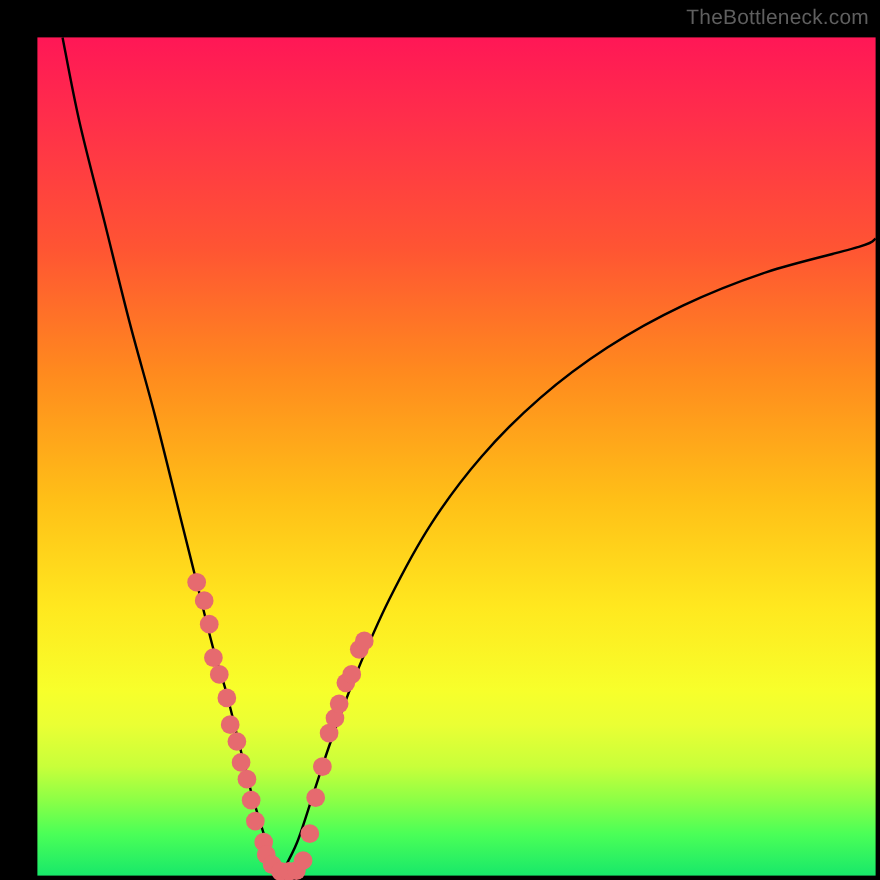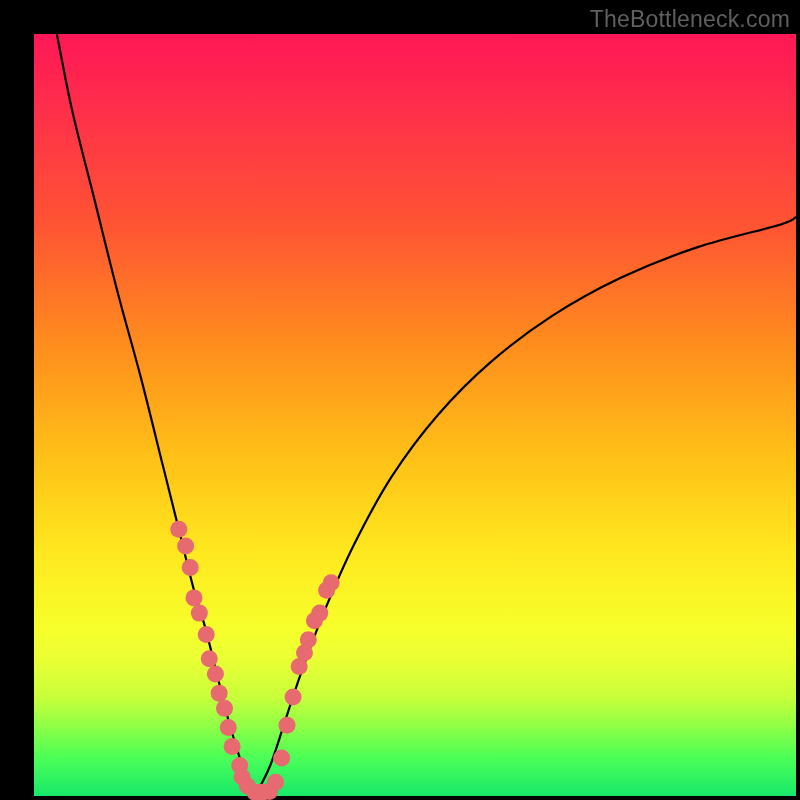--- a/index.html
+++ b/index.html
@@ -37,21 +37,21 @@
       #c8ff3a 87%,
       #8cff46 91%,
       #4bff57 95%,
       #18e86a 100%
     );
   }
   .watermark {
     position: absolute;
     top: 6px;
     right: 10px;
-    font-size: 23px;
+    font-size: 19px;
     font-weight: 500;
     color: #5f5f5f;
     letter-spacing: 0.2px;
     user-select: none;
   }
   svg.curves {
     position: absolute;
     inset: 0;
     width: 100%;
     height: 100%;

